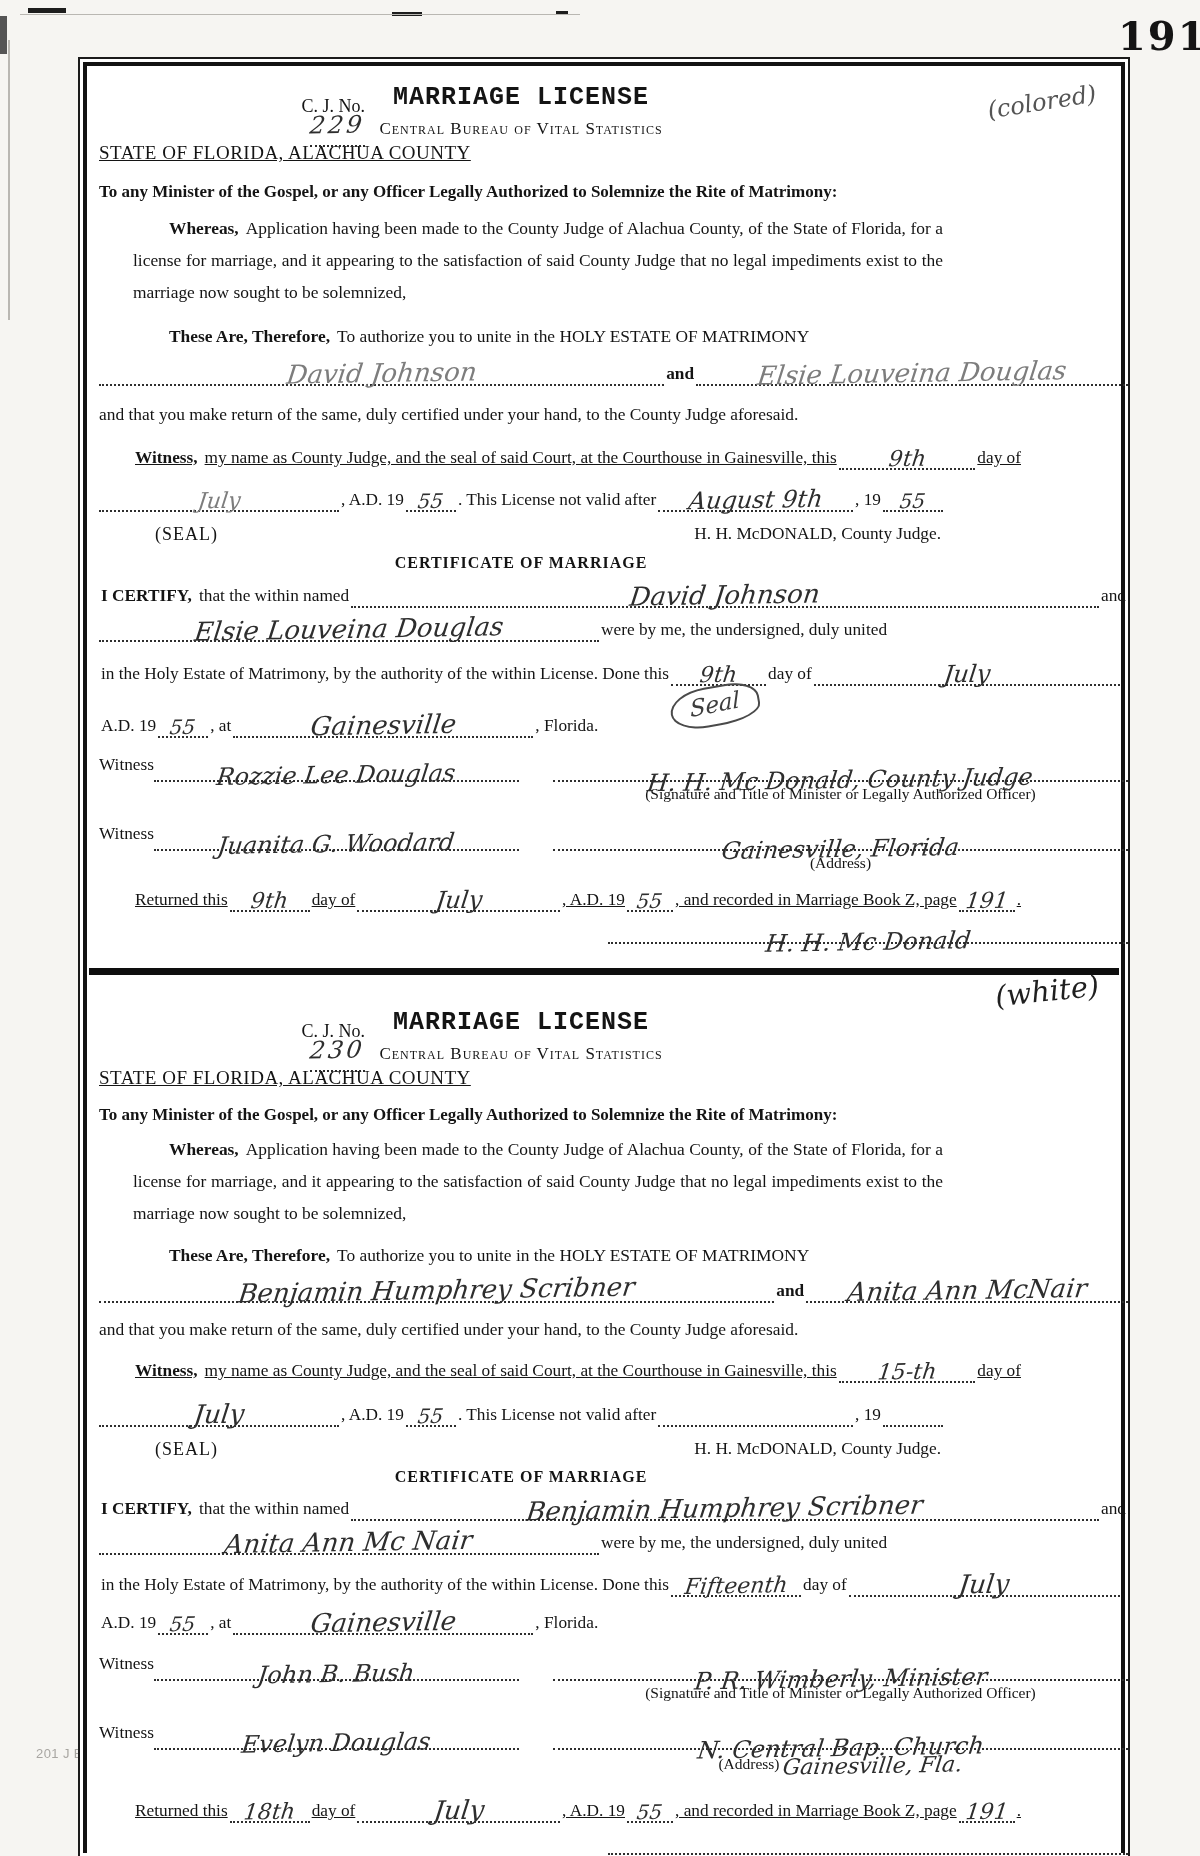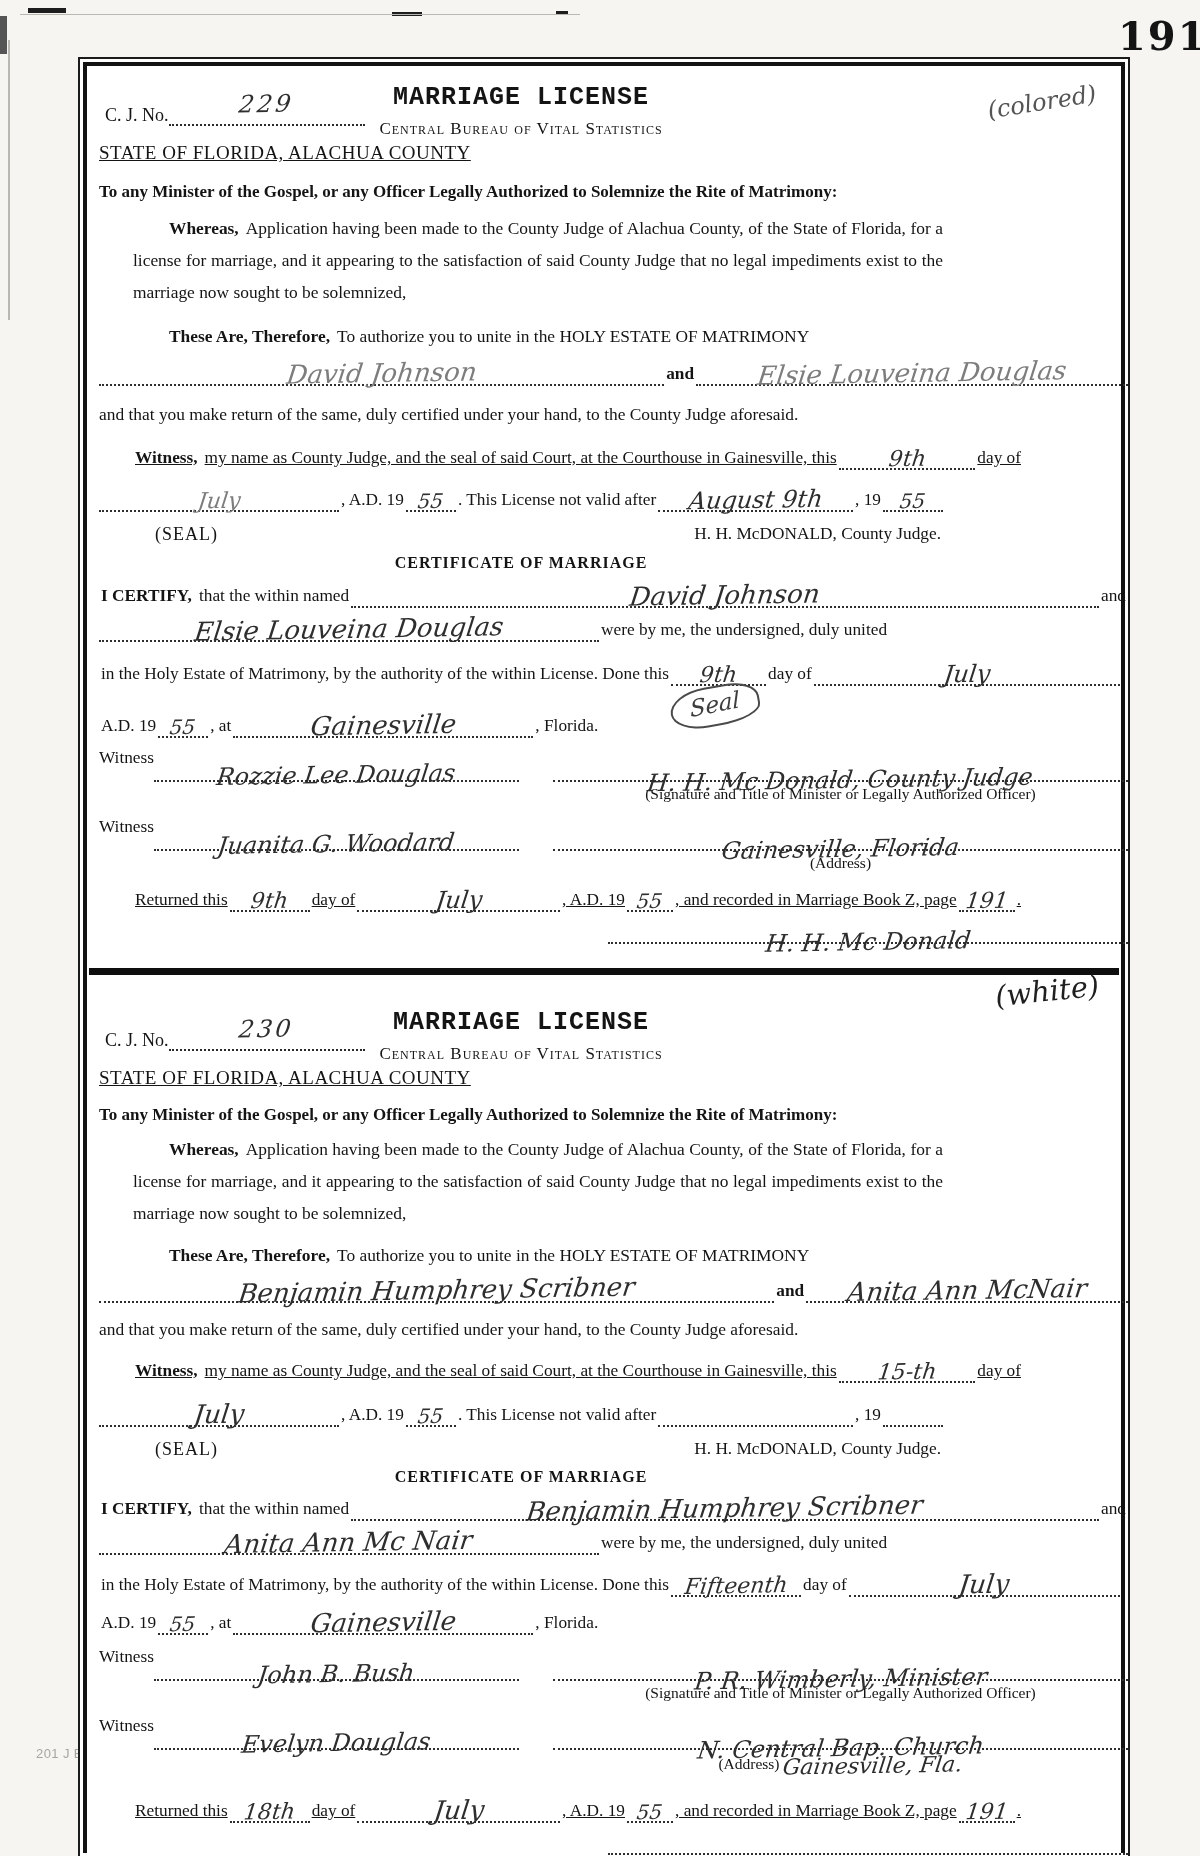--- a/index.html
+++ b/index.html
@@ -22,21 +22,21 @@
   }
   
   .doc {
     position:absolute; left:78px; top:57px; width:1052px; height:1799px;
     background:#fff; border:2px solid #1b1b1b; border-bottom:none; padding:3px;
   }
   .doc-inner { width:100%; height:100%; border:4px solid #121212; border-bottom:none; position:relative; }
   .content { padding:0 178px 0 12px; }
   
   .lic-head { position:relative; }
-  .cj { position:absolute; left:6px; top:16px; display:flex; align-items:flex-end; width:260px; font-size:18px; }
+  .cj { position:absolute; left:6px; top:16px; display:flex; align-items:flex-end; width:260px; font-size:18px;flex-direction:column; }
   .cj .cj-fill { flex:1; border-bottom:2px dotted #2a2a2a; text-align:center; position:relative; }
   .cj .hw { position:relative; top:-6px; font-size:24px; letter-spacing:3px; }
   .title { font-family:Liberation Mono, monospace; font-weight:bold; font-size:25px; letter-spacing:1px; text-align:center; line-height:36px; }
   .bureau { font-variant:small-caps; font-size:17px; letter-spacing:1px; text-align:center; margin-top:4px; line-height:18px; }
   .stateline { font-size:19px; letter-spacing:.5px; text-align:left; margin-top:4px; line-height:22px;text-decoration:underline; }
   
   .p { font-size:17.4px; line-height:32px; text-align:justify; margin:0; }
   .tight { line-height:24px; text-align:left; }
   .b { font-weight:bold; }
   .lead { margin-right:7px; }
@@ -61,21 +61,21 @@
   .faint { color:#7d7d7d; }
   .seal-lbl { padding-left:56px !important; font-size:18px; letter-spacing:1px; }
   .seal-note {
     display:inline-block; border:2px solid #4a4a4a; border-radius:48% 42% 55% 45% / 62% 50% 46% 55%;
     padding:3px 18px 7px 18px; margin-left:70px; position:relative; top:-12px;
     transform:rotate(-10deg);
   }
   .seal-note .hw { font-size:23px; color:#3d3d3d; }
   
   .wit { display:flex; align-items:flex-start; margin-right:-185px; }
-  .wit-left { flex:0 0 420px; display:flex; align-items:flex-start; height:34px; font-size:17.3px; }
+  .wit-left { flex:0 0 420px; display:flex; align-items:center; height:34px; font-size:17.3px; }
   .wit-left .lbl { flex:0 0 auto; white-space:nowrap; padding-bottom:1px; }
   .wit-left .fill { height:34px; display:flex; align-items:flex-end; justify-content:center; }
   .wit-right { flex:1 1 auto; margin-left:34px; }
   .wfill { border-bottom:2px dotted #2e2e2e; height:34px; display:flex; align-items:flex-end; justify-content:center; position:relative; }
   .wfill .hw { position:relative; top:8px; font-size:24px; line-height:16px; }
   .caption { font-size:15.5px; text-align:center; margin-top:3px; line-height:18px; }
   .caption .hw { font-size:22px; top:4px; position:relative; }
   
   .judge-block { width:520px; margin-left:auto; margin-right:-185px; }
   .county-line { text-align:right; font-size:17.5px; margin-top:6px; line-height:20px; }

